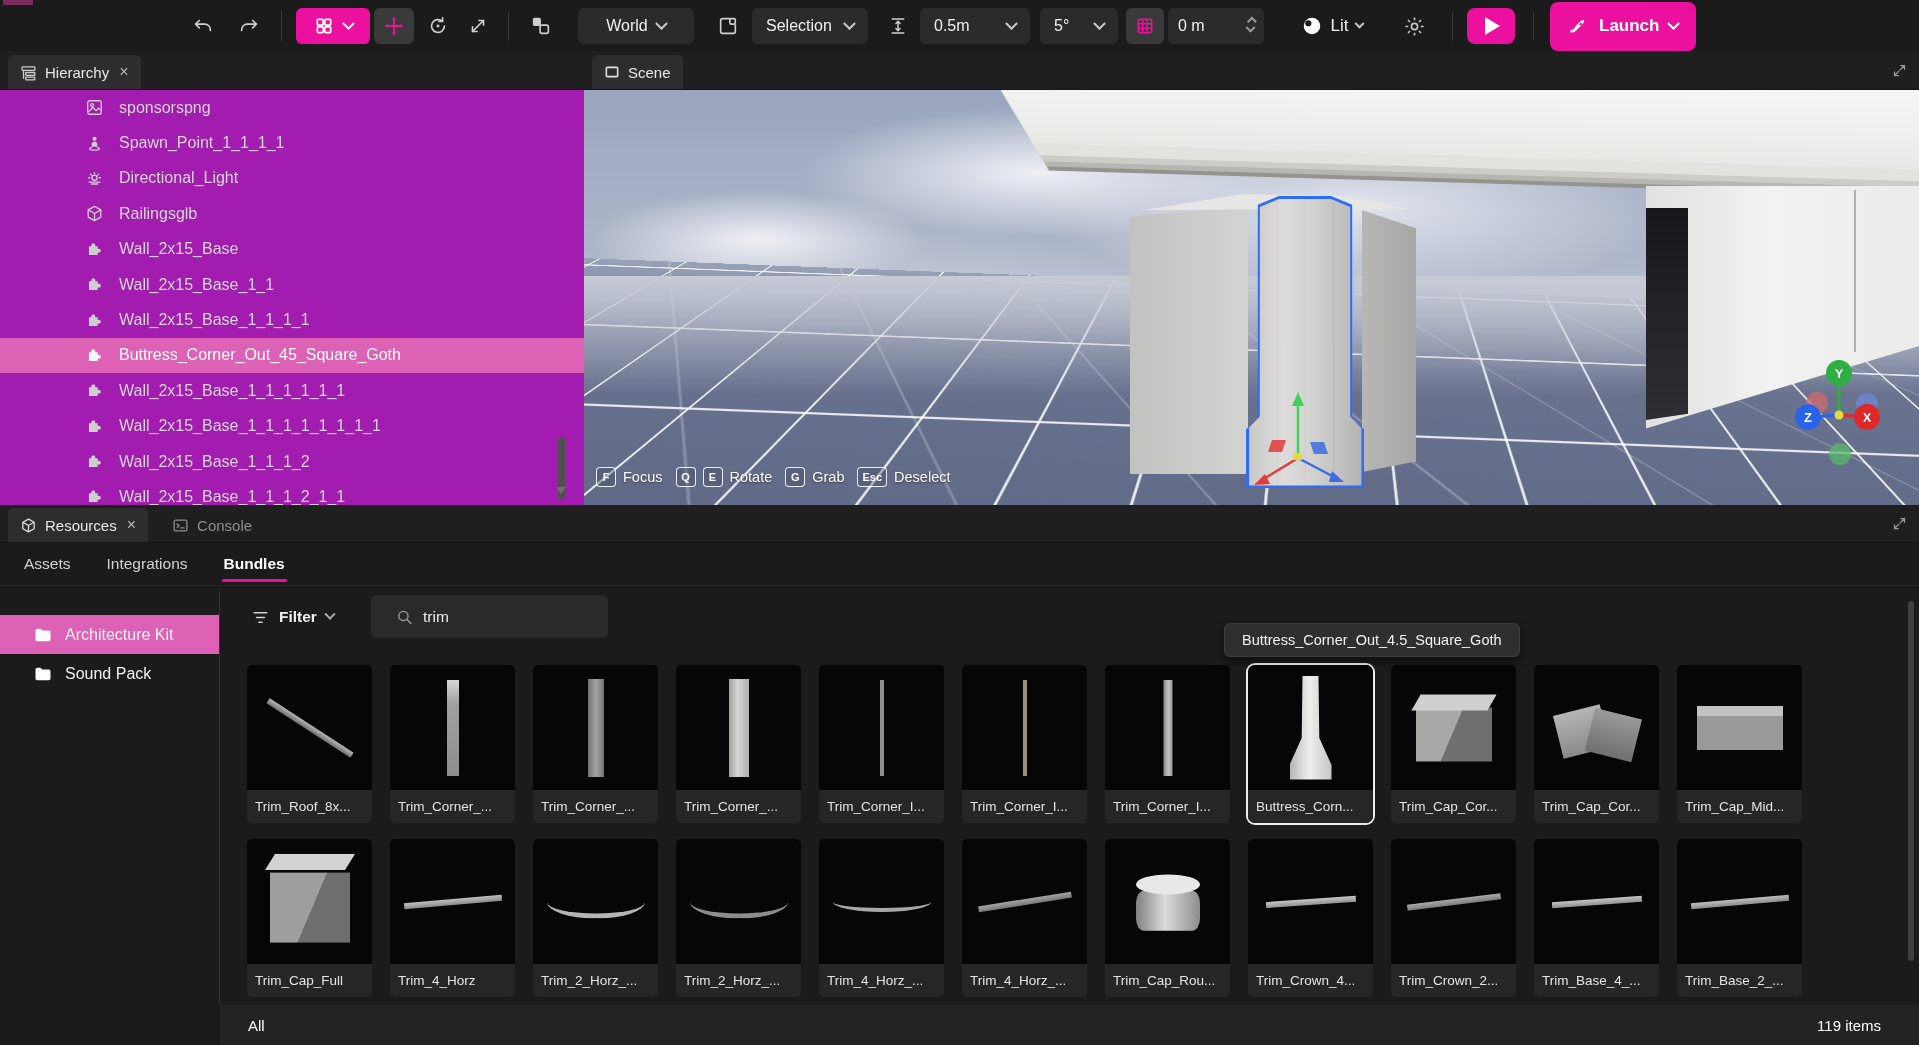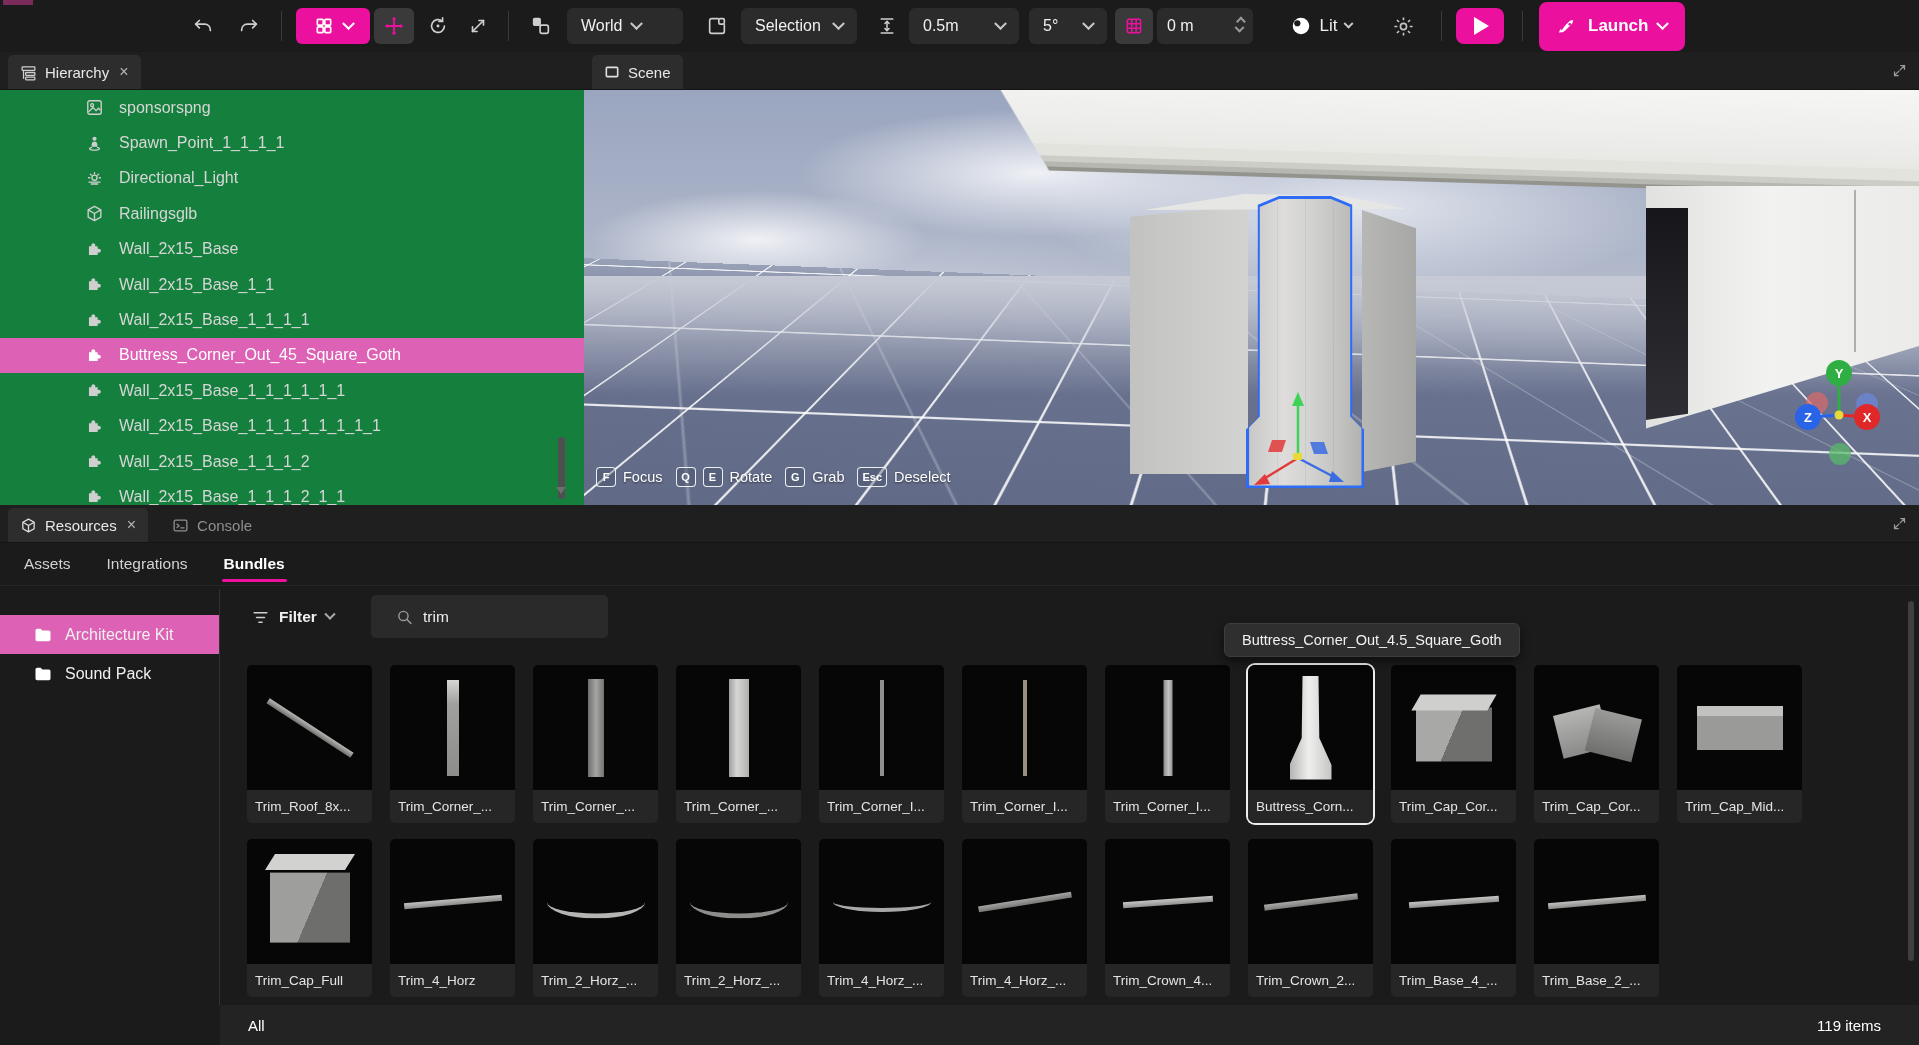--- a/index.html
+++ b/index.html
@@ -36,21 +36,21 @@
   .panel{ position:absolute; background:#1e1e1e; }
   .tabstrip{ height:38px; background:#1f1f1f; display:flex; align-items:flex-end; position:relative; border-bottom:1px solid #151515;}
   .tab{ height:34px; display:flex; align-items:center; gap:8px; padding:0 12px; margin-left:8px;
         background:#2d2d2d; border-radius:5px 5px 0 0; font-size:15px; color:#e8e8e8; }
   .tab.inactive{ background:transparent; color:#8f8f8f; }
   .tab .x{ color:#b5b5b5; font-size:16px; margin-left:2px; }
   .expand-ic{ position:absolute; right:12px; top:11px; color:#9a9a9a; }
 
   
   #hier{ left:0; top:52px; width:704px; height:453px; }
-  .tree{ position:relative; height:415px; overflow:hidden; background:#15803d; }
+  .tree{ position:relative; height:415px; overflow:hidden; background:#a21caf; }
   .trow{ height:35.4px; display:flex; align-items:center; padding-left:84px; gap:15px;
          font-size:16px; color:#d6d6d6; white-space:nowrap; }
   .trow.selected{ background:var(--pink-sel); color:#fff; }
   .ticon{ display:none; width:20px; height:20px; align-items:center; justify-content:center; color:#cfcfcf; }
   .trow.selected .ticon{ color:#fff; }
   .trow.i-image  .icon-image, .trow.i-spawn .icon-spawn, .trow.i-cube .icon-cube,
   .trow.i-light  .icon-light, .trow.i-puzzle .icon-puzzle{ display:flex; }
   .vscroll{ position:absolute; width:7px; border-radius:3px; background:#4f4f4f; }
   .scroll-arrow{ position:absolute; width:0; height:0; border-left:5px solid transparent;
                  border-right:5px solid transparent; border-top:7px solid #6f6f6f; }
@@ -251,21 +251,21 @@
         </svg>
     </div>
     <div class="tb-div" style="margin-left:12px"></div>
 
     <div class="tb-icon" style="margin-left:14px">
       <svg width="22" height="22" viewBox="0 0 24 24" fill="none" stroke="currentColor" stroke-width="1.8">
           <rect x="4" y="4" width="7" height="7" rx="1" fill="currentColor"></rect>
           <rect x="11" y="11" width="9" height="9" rx="2"></rect>
         </svg>
     </div>
-    <div class="tb-btn" style="margin-left:8px; width:116px; justify-content:flex-start">
+    <div class="tb-btn" style="margin-left:19px; width:116px; justify-content:center">
       <span>World</span>
       <span class="chev"></span>
     </div>
 
     <div class="tb-icon" style="margin-left:16px">
       <svg width="22" height="22" viewBox="0 0 24 24" fill="none" stroke="currentColor" stroke-width="1.8">
           <path d="M14 4h-8a2 2 0 0 0-2 2v12a2 2 0 0 0 2 2h12a2 2 0 0 0 2-2v-8"></path>
           <rect x="14" y="4" width="6" height="6" rx="1.5"></rect>
         </svg>
     </div>
@@ -748,20 +748,24 @@
             <div class="card s-arc-c">
               <div class="thumb"></div>
               <div class="clabel">Trim_4_Horz_...</div>
             </div>
 
             <div class="card s-rod-b">
               <div class="thumb"></div>
               <div class="clabel">Trim_4_Horz_...</div>
             </div>
 
+            <div class="card s-cyl">
+              <div class="thumb"></div>
+              <div class="clabel">Trim_Cap_Rou...</div>
+            </div>
 
             <div class="card s-rod-c">
               <div class="thumb"></div>
               <div class="clabel">Trim_Crown_4...</div>
             </div>
 
             <div class="card s-rod-d">
               <div class="thumb"></div>
               <div class="clabel">Trim_Crown_2...</div>
             </div>

